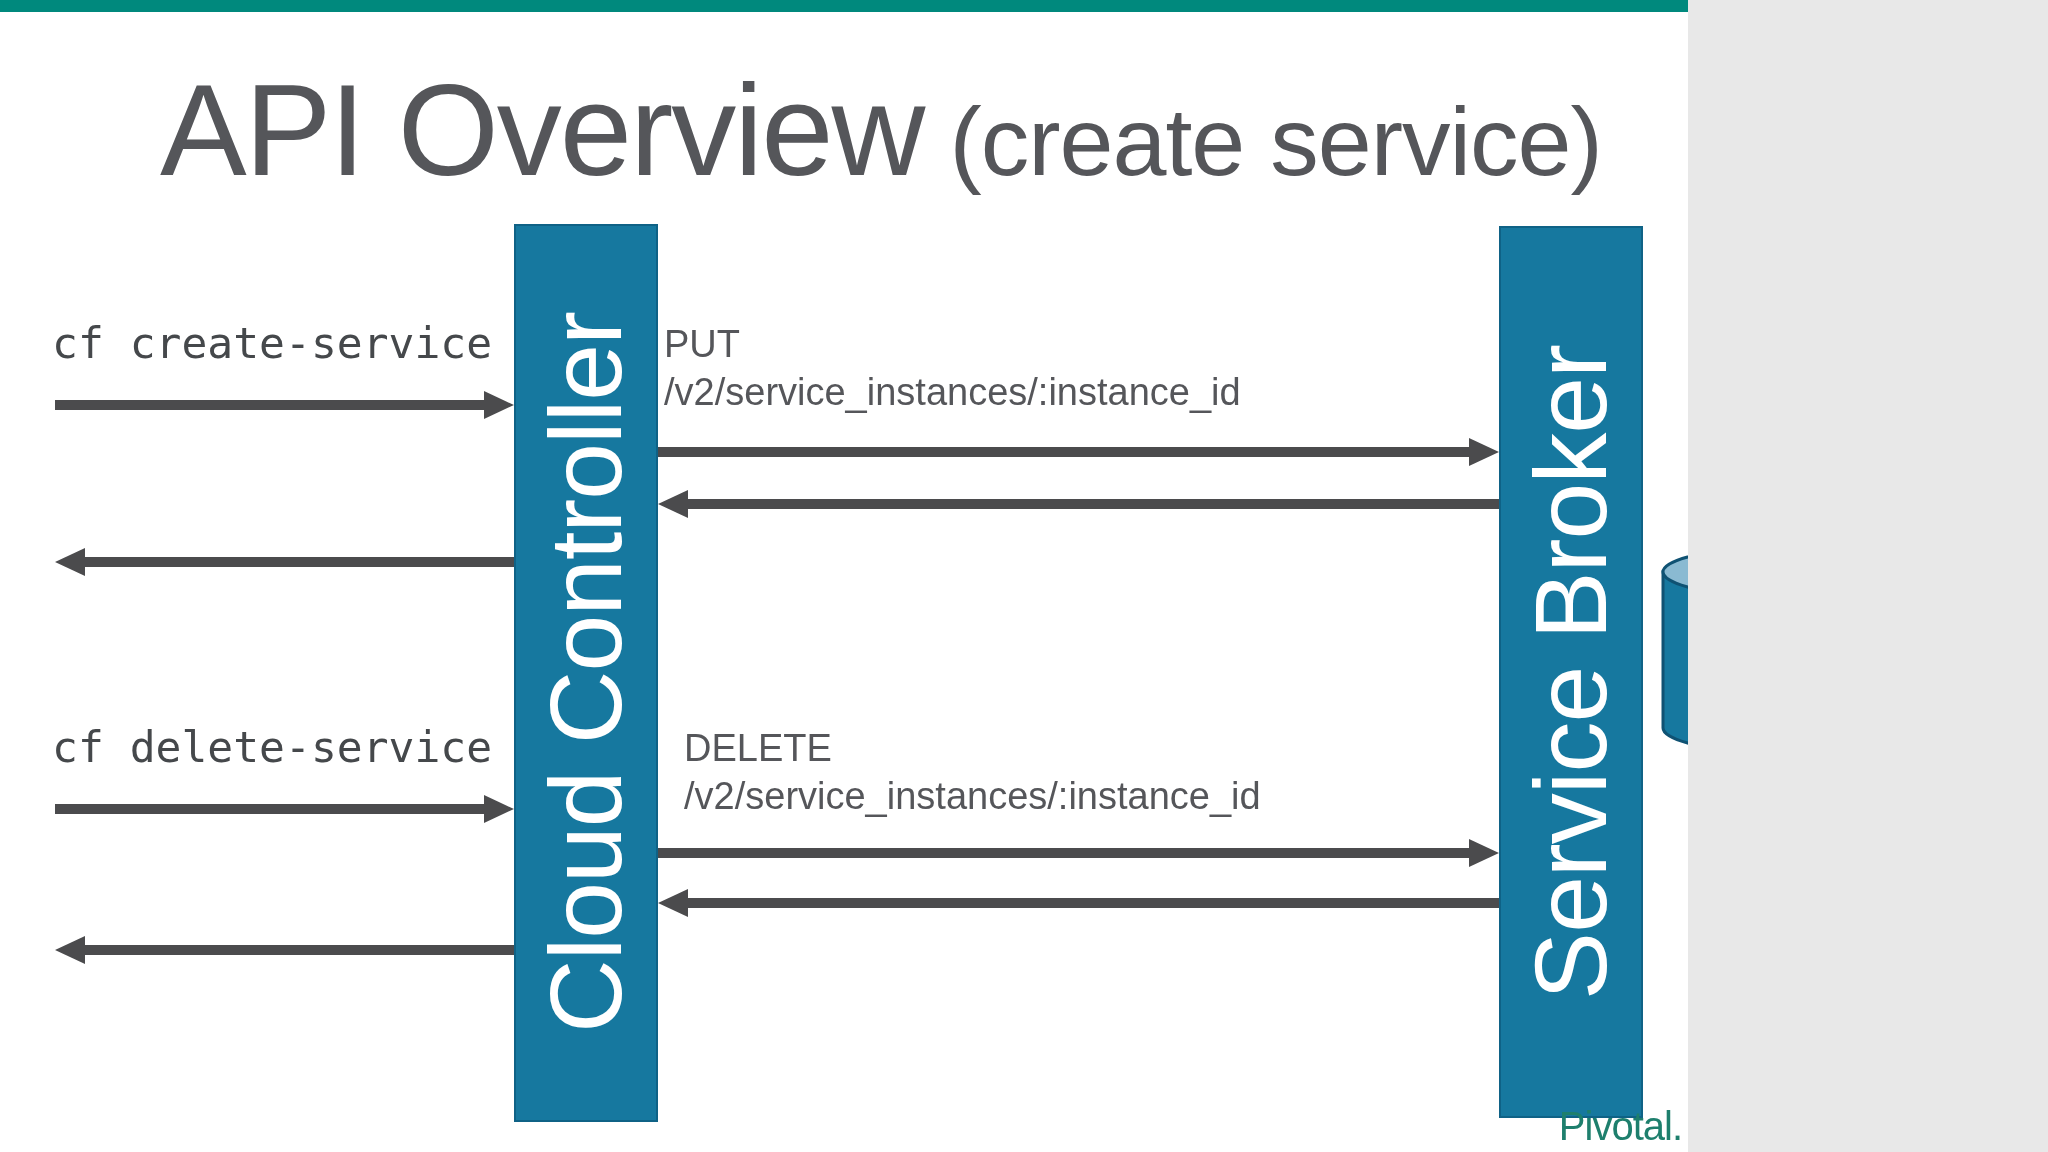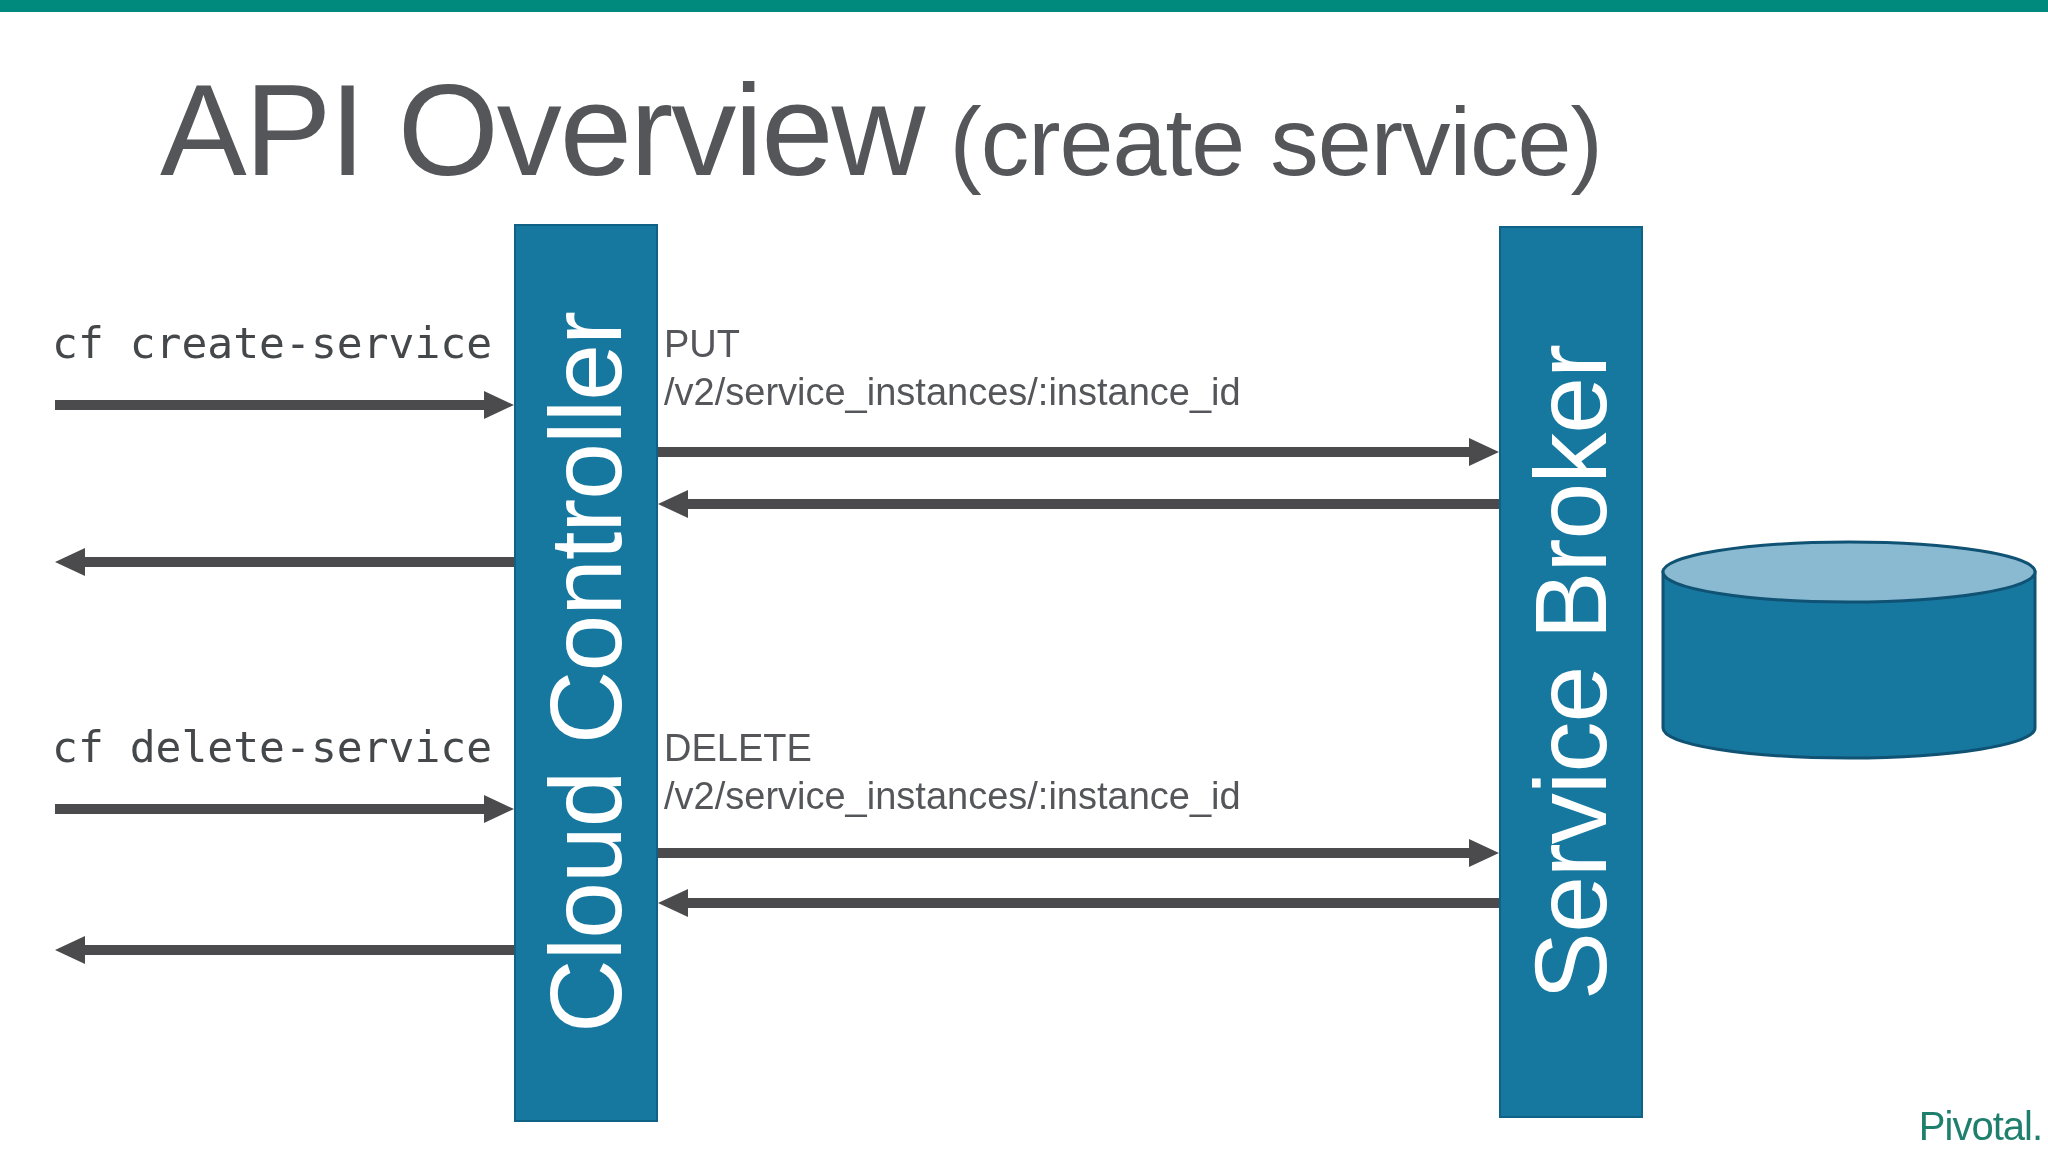--- a/index.html
+++ b/index.html
@@ -1,18 +1,18 @@
 <!DOCTYPE html>
 <html><head>
 <meta charset="utf-8">
 <style>
   html,body{margin:0;padding:0;background:#e8e8e8;}
   .slide{
     position:relative;
-    width:2048px;height:1152px;
+    width:1688px;height:1152px;
     background:#ffffff;
     overflow:hidden;
     font-family:"Liberation Sans",sans-serif;
   }
   .topbar{
     position:absolute;left:0;top:0;width:2048px;height:12px;
     background:#00897d;
   }
   .title{
     position:absolute;left:160px;top:62px;
@@ -53,21 +53,21 @@
   .cli-create{top:318px;}
   .cli-delete{top:722px;}
   
   .req{
     position:absolute;left:664px;
     color:#55565a;
     font-size:38px;line-height:48px;
     white-space:nowrap;
   }
   .req-put{top:320px;}
-  .req-delete{top:724px;}
+  .req-delete{top:724px;margin-left:20px;}
   
   .arrow{position:absolute;height:28px;}
   .arrow .shaft{position:absolute;top:9px;height:10px;background:#4b4b4d;}
   .arrow .head{
     position:absolute;top:0;width:0;height:0;
     border-top:14px solid transparent;
     border-bottom:14px solid transparent;
   }
   .arrow.right .shaft{left:0;right:26px;}
   .arrow.right .head{right:0;border-left:30px solid #4b4b4d;}

